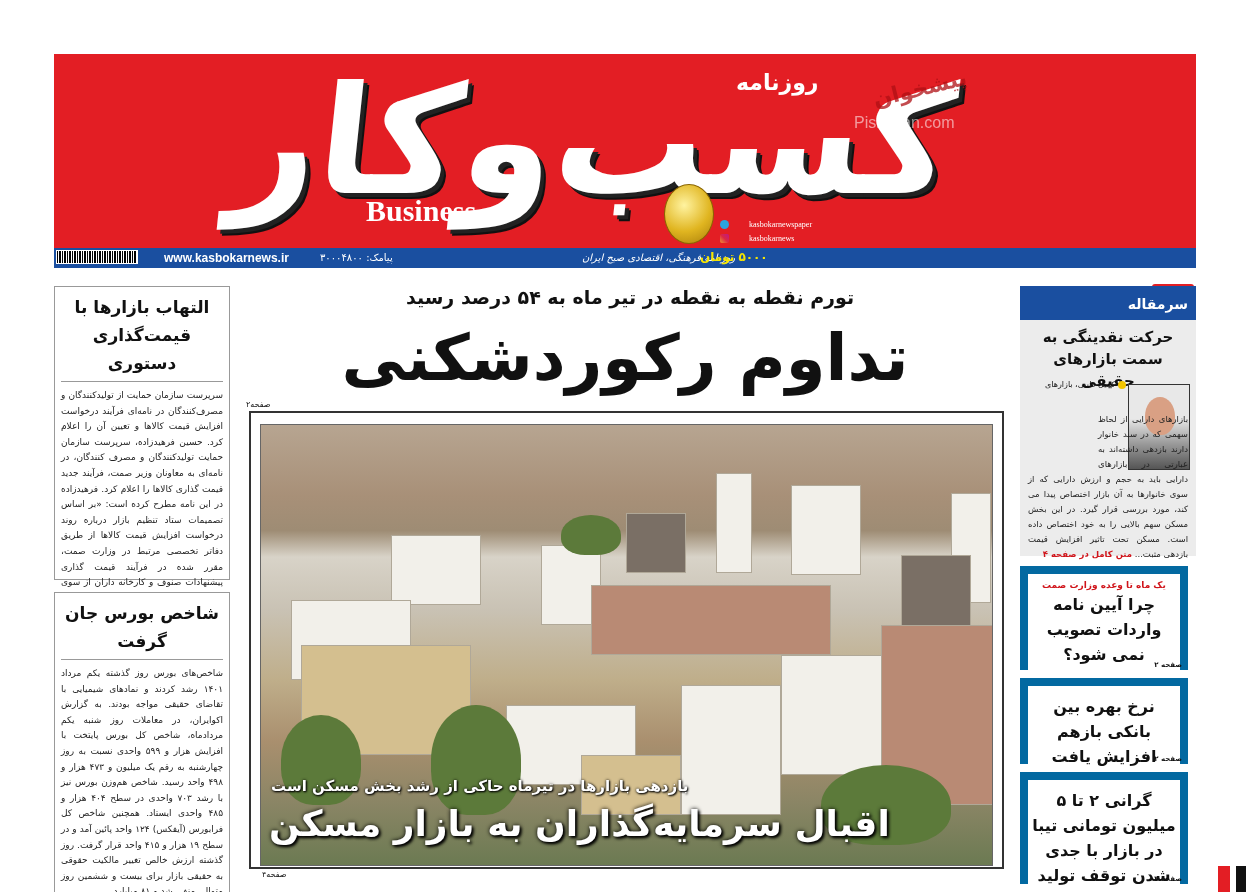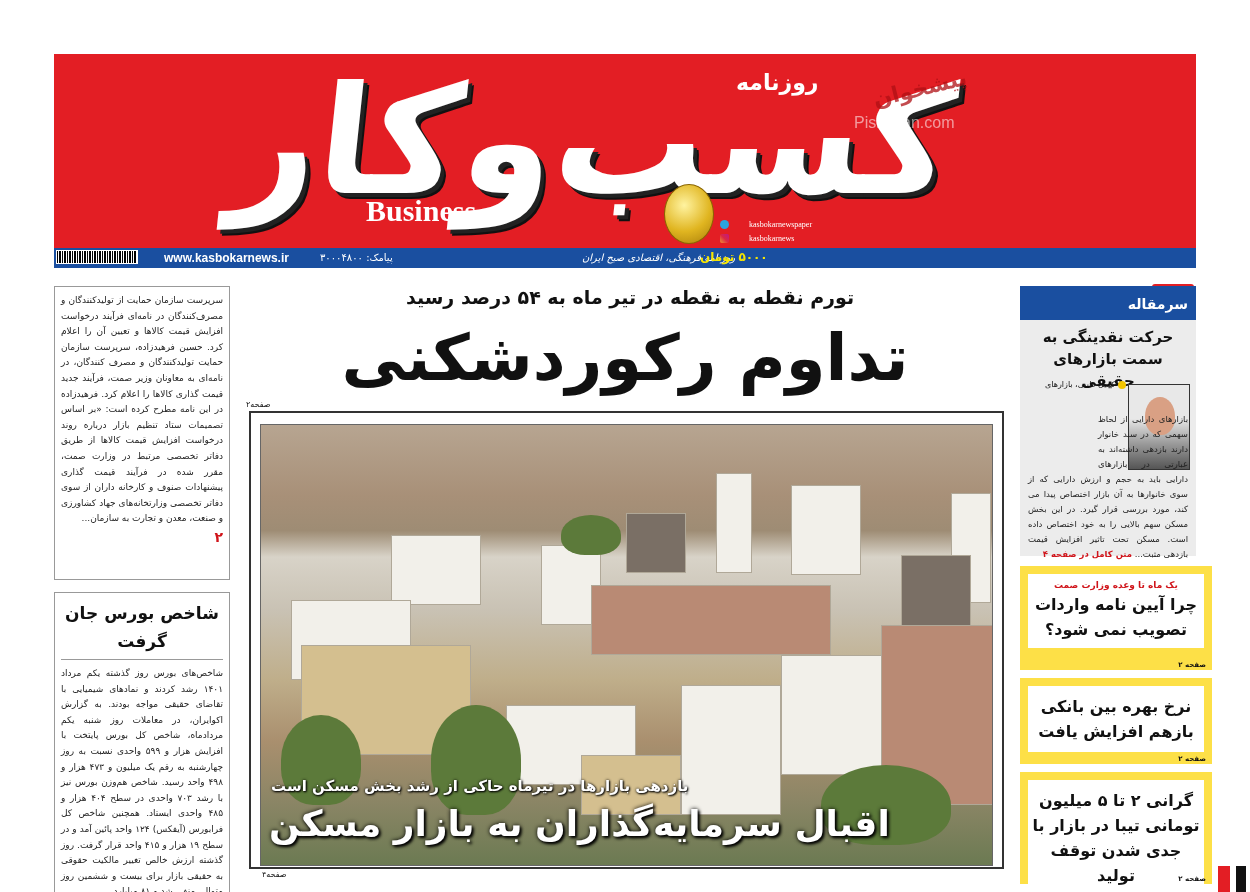--- a/index.html
+++ b/index.html
@@ -108,21 +108,21 @@
     .author-dot { width: 8px; height: 8px; border-radius: 50%; background: #f2c400; display: inline-block; }
     .editorial-photo {
       position: absolute; left: 108px; top: 98px; width: 62px; height: 86px; border: 1px solid #333;
       background: linear-gradient(180deg, #e8e8e8 0%, #e8e8e8 40%, #9a9a9a 70%, #555 100%);
     }
     .face { position: absolute; left: 16px; top: 12px; width: 30px; height: 38px; border-radius: 50% 50% 45% 45%; background: #d9a084; }
     .editorial-body { position: absolute; right: 8px; top: 126px; width: 160px; font-size: 8.5px; line-height: 15px; color: #222; text-align: justify; }
     .editorial-body .wrap { float: left; width: 70px; height: 60px; }
     .editorial-more { color: #d0141a; font-weight: bold; }
 
-    .teaser { position: absolute; left: 1020px; width: 192px; background: #fde047; direction: rtl; padding: 8px 8px 12px; }
+    .teaser { position: absolute; left: 1020px; width: 168px; background: #0369a1; direction: rtl; padding: 8px 8px 12px; }
     .teaser-inner { background: #fff; padding: 6px 4px; text-align: center; }
     .teaser-kicker { color: #d0141a; font-size: 9px; font-weight: bold; margin-bottom: 2px; }
     .teaser-title { font-weight: bold; font-size: 16px; line-height: 25px; }
     .teaser-page { position: absolute; right: 6px; bottom: 1px; font-size: 7px; font-weight: bold; }
 
     .corner-red { position: absolute; left: 1218px; top: 866px; width: 12px; height: 26px; background: #e31e24; }
     .corner-black { position: absolute; left: 1236px; top: 866px; width: 10px; height: 26px; background: #111; }
   </style>
 </head>
 <body>
@@ -149,20 +149,21 @@
 <div class="infobar">
   <div class="barcode"></div>
   <div class="site-url">www.kasbokarnews.ir</div>
   <div class="sms">پیامک: ۳۰۰۰۴۸۰۰</div>
   <div class="tagline">روزنامه فرهنگی، اقتصادی صبح ایران</div>
   <div class="price">۵۰۰۰ تومان</div>
   <div class="issue">سال هشتم | شماره ۲۵۳۸ | یکشنبه ۲ مردادماه ۱۴۰۱ | ۲۴ ذی الحجه ۱۴۴۳ | ۲۴ جولای ۲۰۲۲ | ۴ صفحه</div>
 </div>
 
 <div class="side-box" style="top:286px;height:294px;">
+  <div class="side-title">التهاب بازارها با قیمت‌گذاری دستوری</div>
   <div class="side-body">سرپرست سازمان حمایت از تولیدکنندگان و مصرف‌کنندگان در نامه‌ای فرآیند درخواست افزایش قیمت کالاها و تعیین آن را اعلام کرد. حسین فرهیدزاده، سرپرست سازمان حمایت تولیدکنندگان و مصرف کنندگان، در نامه‌ای به معاونان وزیر صمت، فرآیند جدید قیمت گذاری کالاها را اعلام کرد. فرهیدزاده در این نامه مطرح کرده است: «بر اساس تصمیمات ستاد تنظیم بازار درباره روند درخواست افزایش قیمت کالاها از طریق دفاتر تخصصی مرتبط در وزارت صمت، مقرر شده در فرآیند قیمت گذاری پیشنهادات صنوف و کارخانه داران از سوی دفاتر تخصصی وزارتخانه‌های جهاد کشاورزی و صنعت، معدن و تجارت به سازمان...</div>
   <div class="side-page">۲</div>
 </div>
 <div class="side-box" style="top:592px;height:376px;">
   <div class="side-title">شاخص بورس جان گرفت</div>
   <div class="side-body">شاخص‌های بورس روز گذشته یکم مرداد ۱۴۰۱ رشد کردند و نمادهای شیمیایی با تقاضای حقیقی مواجه بودند. به گزارش اکوایران، در معاملات روز شنبه یکم مردادماه، شاخص کل بورس پایتخت با افزایش هزار و ۵۹۹ واحدی نسبت به روز چهارشنبه به رقم یک میلیون و ۴۷۳ هزار و ۴۹۸ واحد رسید. شاخص هم‌وزن بورس نیز با رشد ۷۰۳ واحدی در سطح ۴۰۴ هزار و ۴۸۵ واحدی ایستاد. همچنین شاخص کل فرابورس (آیفکس) ۱۲۴ واحد پائین آمد و در سطح ۱۹ هزار و ۴۱۵ واحد قرار گرفت. روز گذشته ارزش خالص تغییر مالکیت حقوقی به حقیقی بازار برای بیست و ششمین روز متوالی منفی شد و ۸۱ میلیارد...</div>
 
 </div>
 
 <div class="kicker-main">تورم نقطه به نقطه در تیر ماه به ۵۴ درصد رسید</div>

